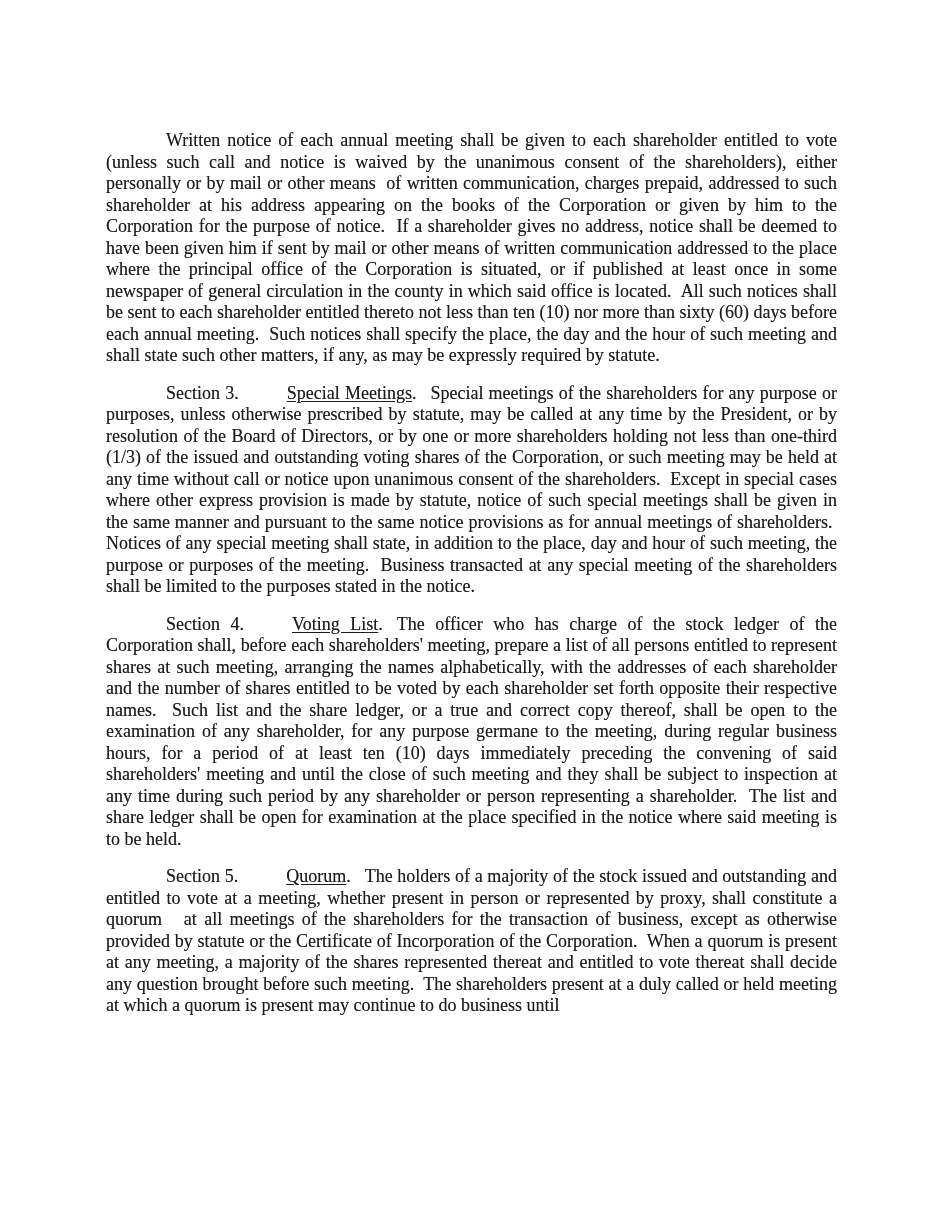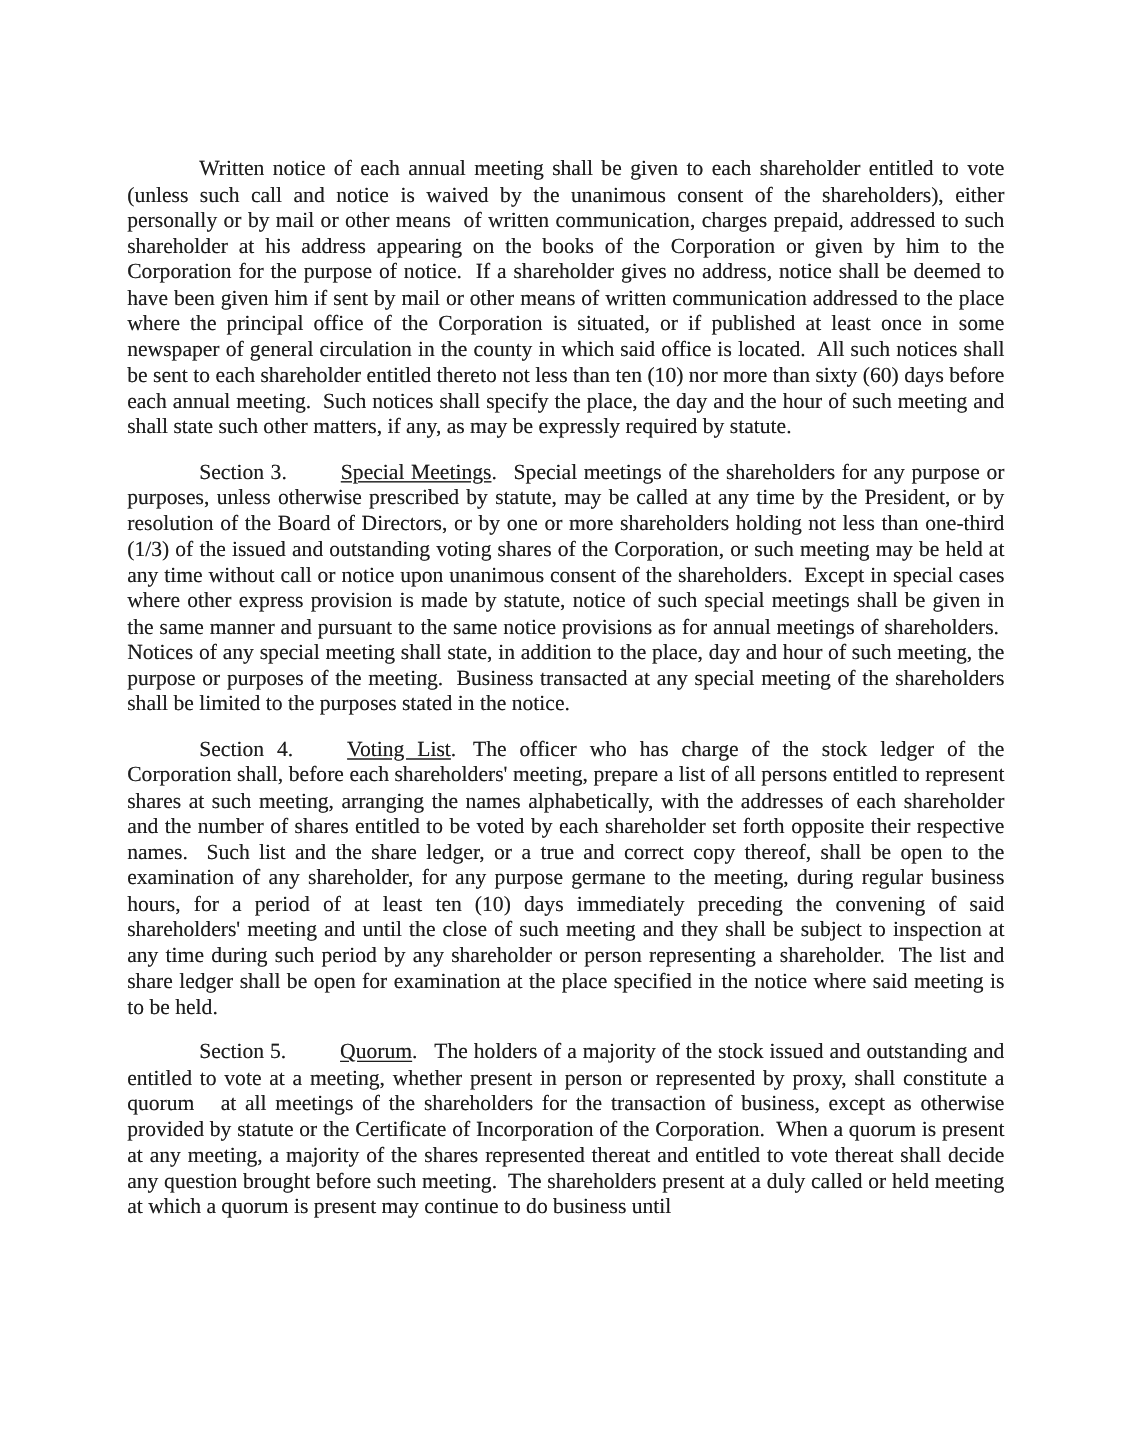--- a/index.html
+++ b/index.html
@@ -23,26 +23,25 @@
     line-height: 21.5px;
     color: #1d1d1d;
     text-shadow: 0 0 0.3px rgba(20,20,20,0.55);
   }
   p.para {
     margin: 0 0 16px 0;
     text-align: justify;
     text-indent: 60px;
   }
   .sec-label {
-    margin-right: 17px;
+    margin-right: 48px;
   }
   .sec-title {
     text-decoration: underline;
     text-underline-offset: 2px;
-    margin-left: 28px;
   }
   .sec-period {
     margin-right: 14px;
   }
 </style>
 </head>
 <body>
 
 <div class="page">
 

